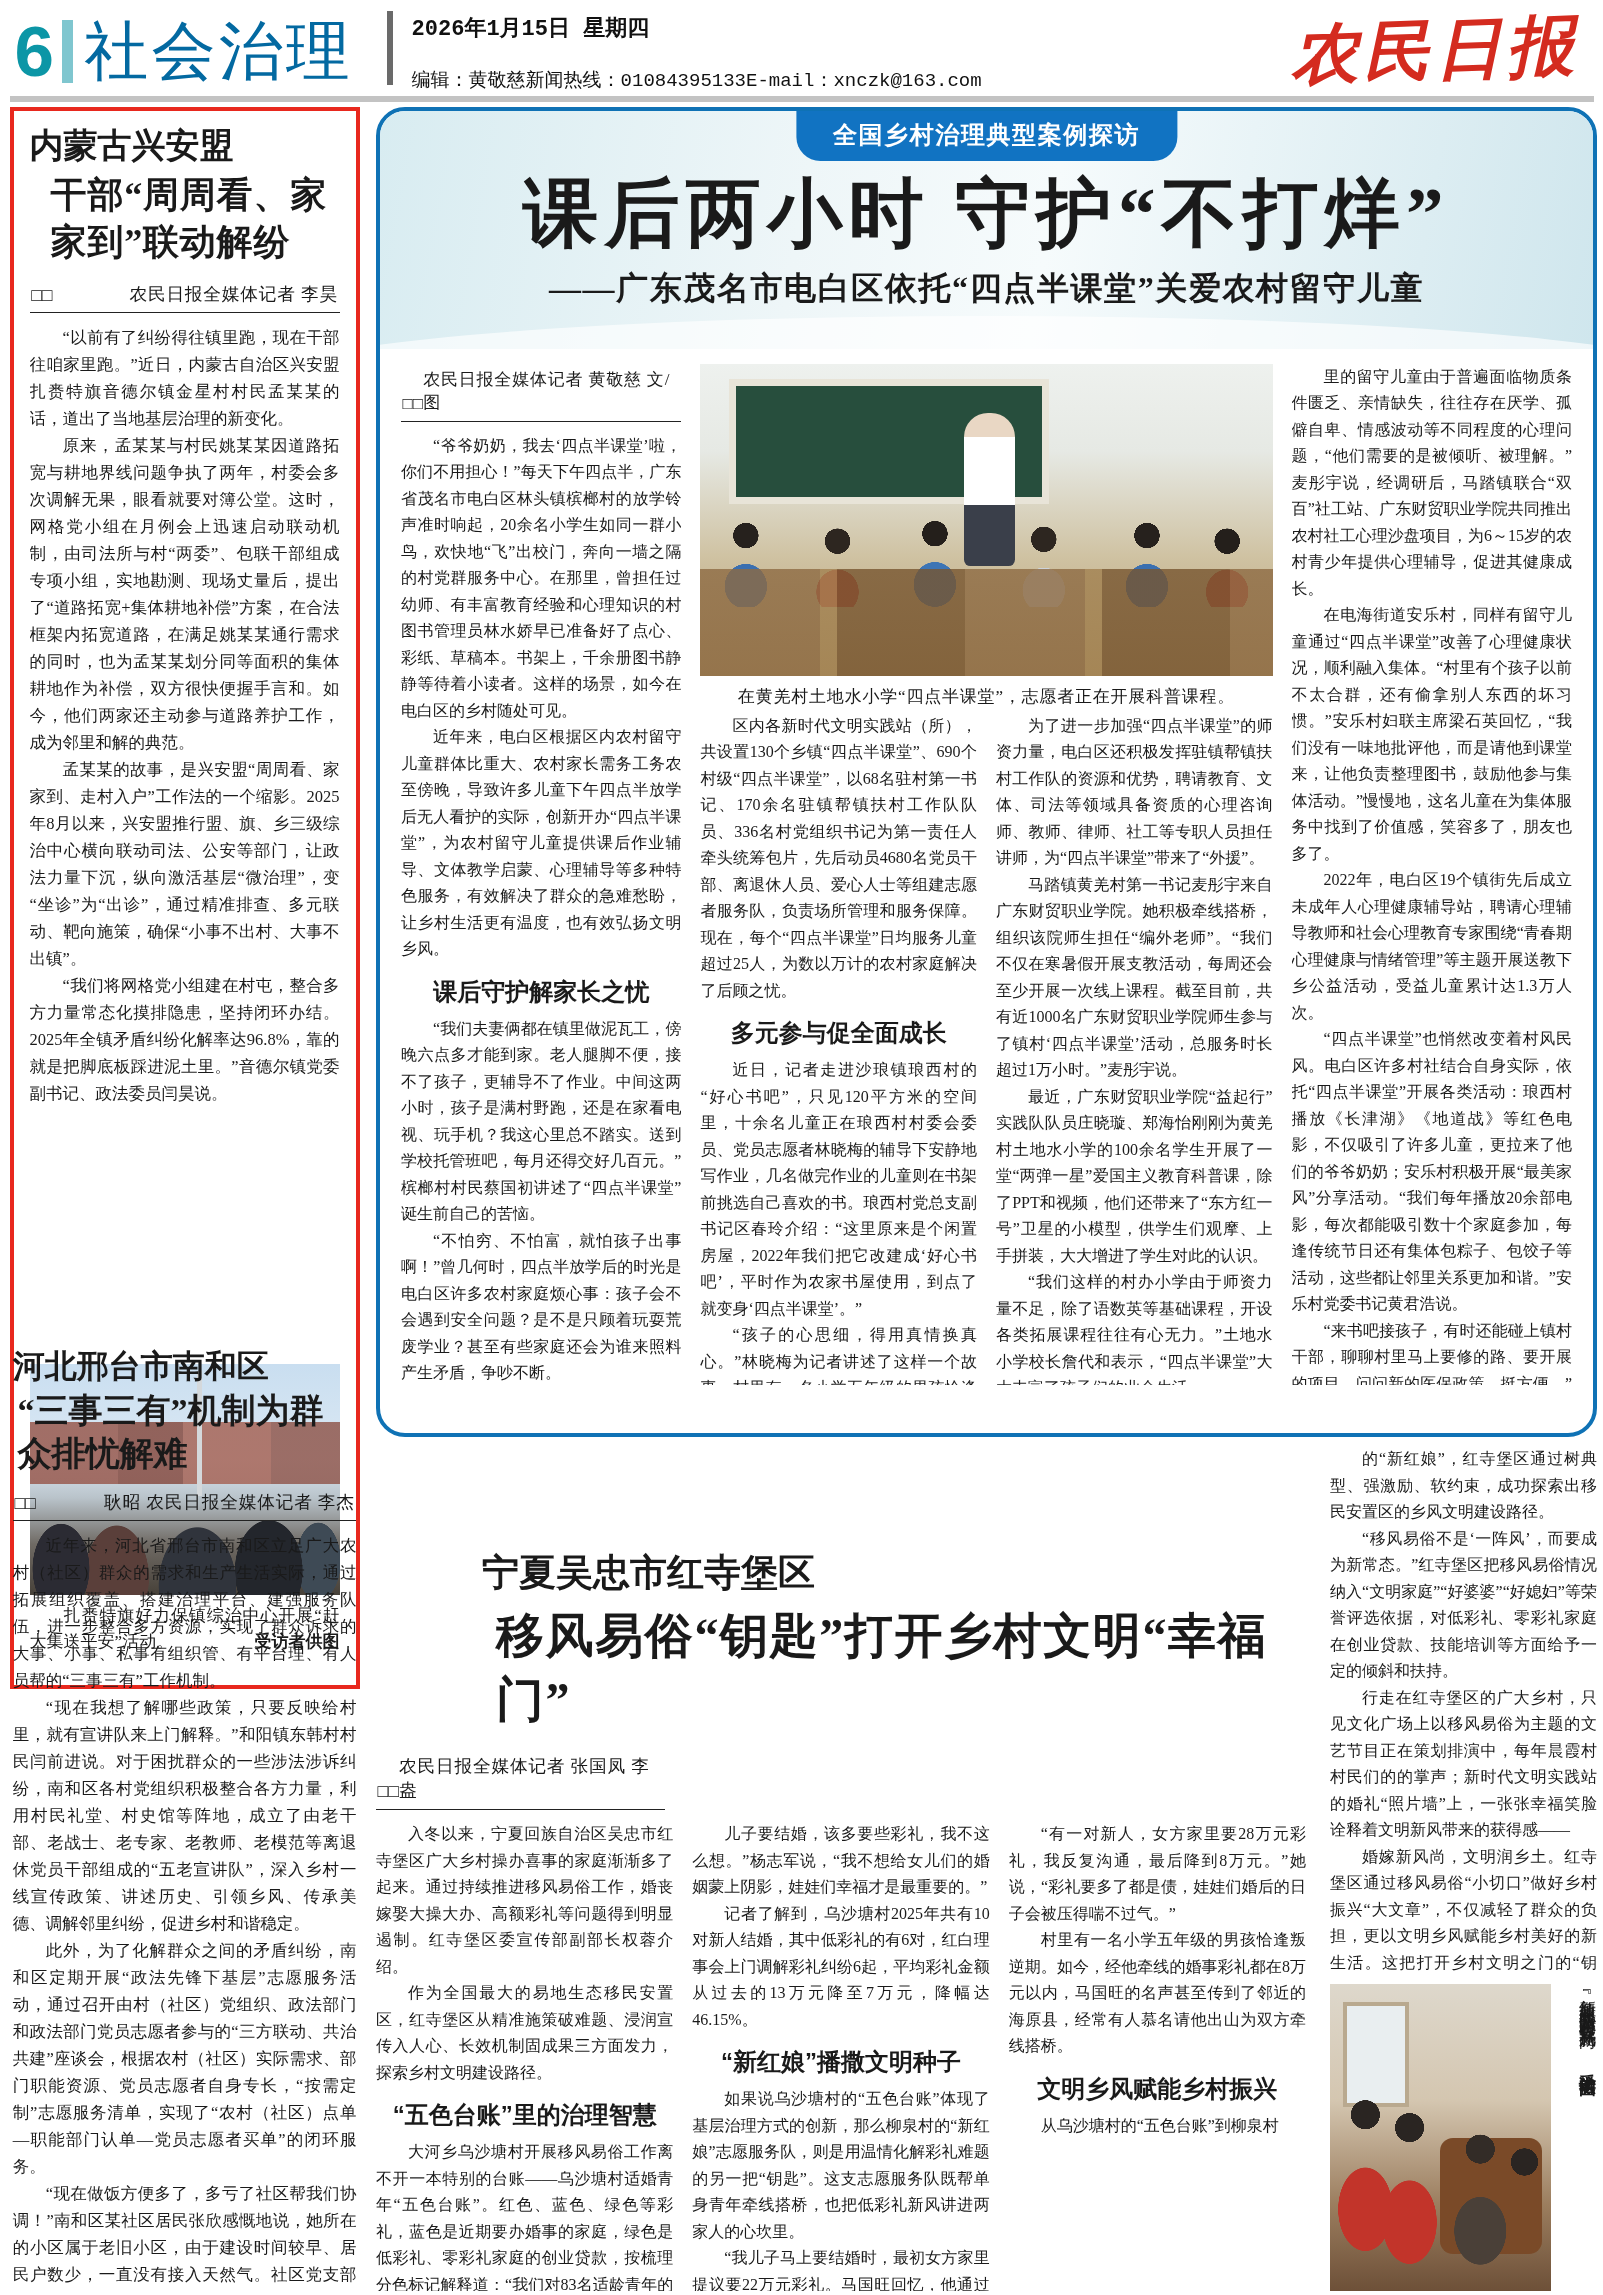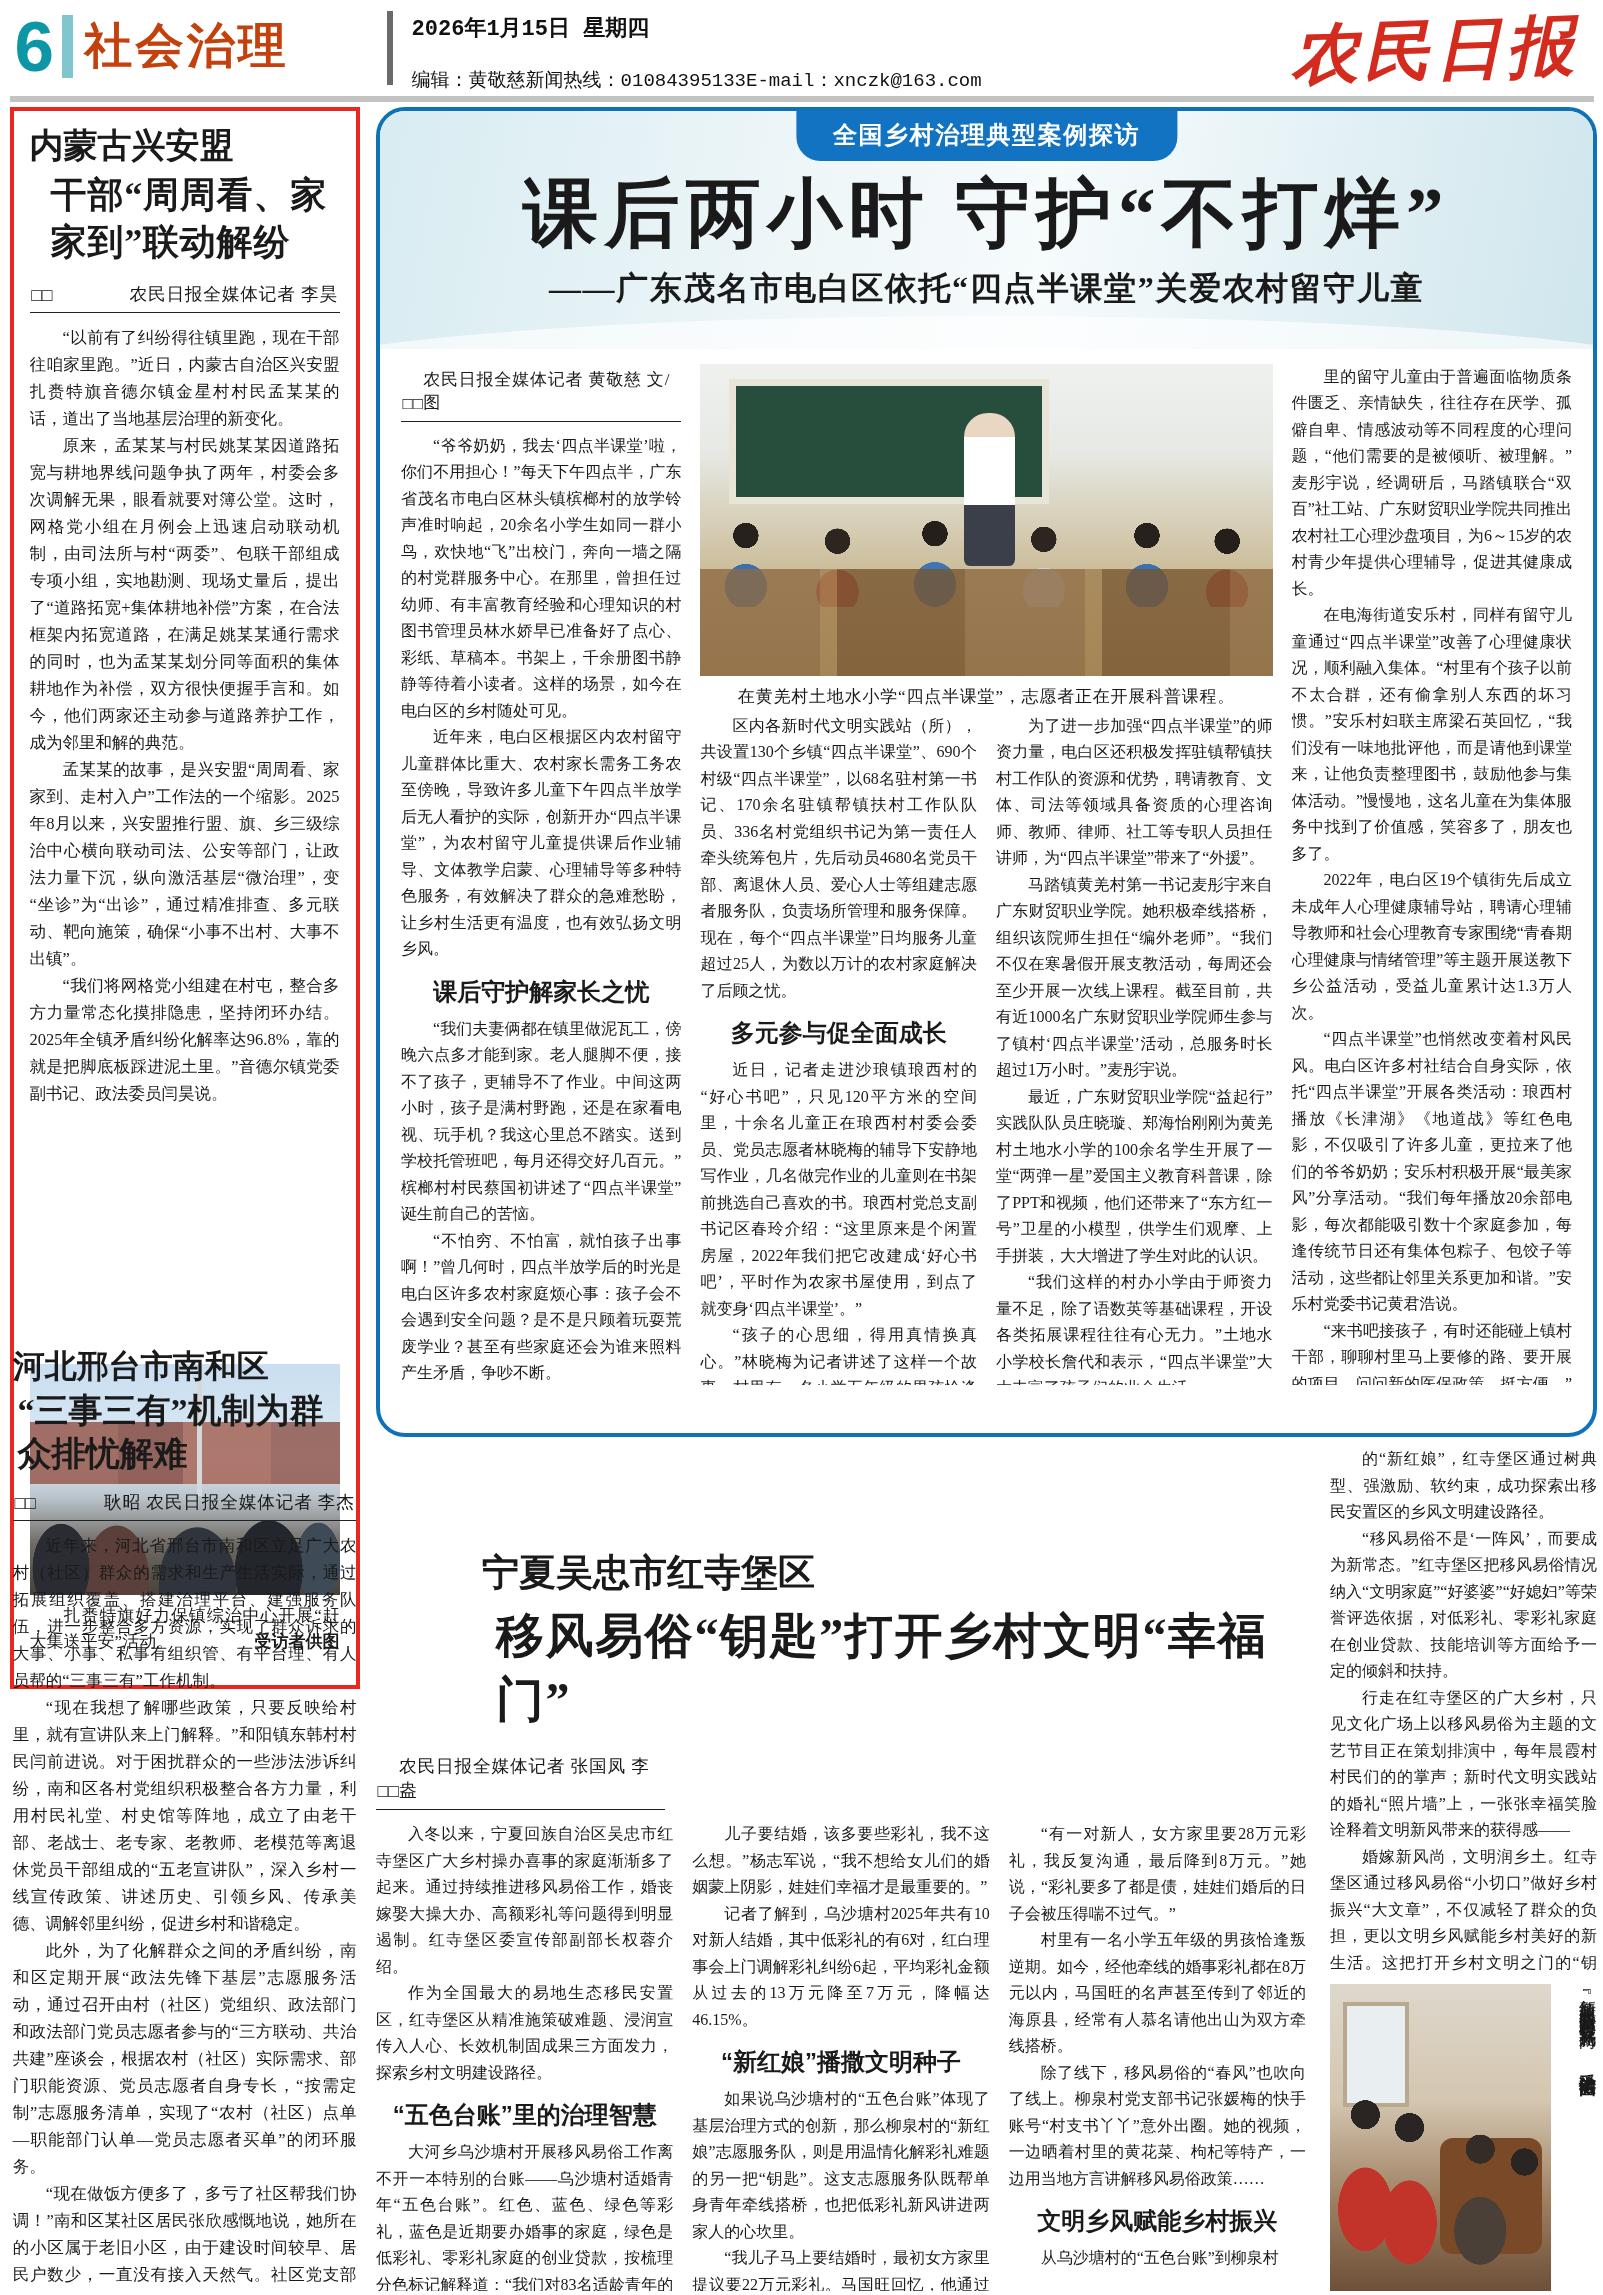--- a/index.html
+++ b/index.html
@@ -3,21 +3,21 @@
 <meta charset="utf-8">
 <style>
   html,body{margin:0;padding:0;background:#f2f2f2;}
   .page{position:relative;width:1604px;height:2295px;background:#ffffff;margin:0 auto;overflow:hidden;
         font-family:"Liberation Serif","DejaVu Serif",serif;color:#1a1a1a;}
   
   .page-header{position:absolute;left:9.6px;top:4.8px;right:9.6px;height:87px;}
   .sec-block{position:absolute;left:4.8px;top:3.2px;display:flex;align-items:center;}
   .pg-num{font-family:"Liberation Sans","DejaVu Sans",sans-serif;font-weight:bold;font-size:71px;color:#0c96a6;line-height:77px;}
   .sec-bar{display:inline-block;width:11.2px;height:63px;background:#7fc6cf;margin:0 11.2px 0 8px;}
-  .sec-name{font-family:"Liberation Sans","DejaVu Sans",sans-serif;font-weight:bold;font-size:48px;color:#c2410c;letter-spacing:3.2px;}
+  .sec-name{font-family:"Liberation Sans","DejaVu Sans",sans-serif;font-weight:normal;font-size:64px;color:#0369a1;letter-spacing:3.2px;}
   .meta-bar{position:absolute;left:377px;top:6.4px;width:6.4px;height:74px;background:#6a6a6a;}
   .meta-block{position:absolute;left:402px;top:8px;font-family:Liberation Mono, monospace;}
   .meta-date{font-size:22px;font-weight:bold;color:#111;}
   .meta-line2{margin-top:24px;font-size:19px;color:#111;display:flex;}
   .masthead{position:absolute;right:16px;top:0;font-size:67px;font-weight:bold;color:#d42b1f;
             font-family:"Liberation Serif","DejaVu Serif",serif;font-style:italic;letter-spacing:4.8px;transform:rotate(-2deg);}
   .header-rule{position:absolute;left:9.6px;right:9.6px;top:96px;height:5.6px;background:#c3c3c3;}
   
   .para{margin:0;text-indent:2em;font-size:16px;line-height:26.5px;text-align:justify;}
   .sec-head{font-family:"Liberation Sans","DejaVu Sans",sans-serif;font-size:24px;font-weight:bold;
@@ -253,21 +253,20 @@
         <div class="nx-col">
             <p class="para">儿子要结婚，该多要些彩礼，我不这么想。”杨志军说，“我不想给女儿们的婚姻蒙上阴影，娃娃们幸福才是最重要的。”</p>
             <p class="para">记者了解到，乌沙塘村2025年共有10对新人结婚，其中低彩礼的有6对，红白理事会上门调解彩礼纠纷6起，平均彩礼金额从过去的13万元降至7万元，降幅达46.15%。</p>
             <h3 class="sec-head">“新红娘”播撒文明种子</h3>
             <p class="para">如果说乌沙塘村的“五色台账”体现了基层治理方式的创新，那么柳泉村的“新红娘”志愿服务队，则是用温情化解彩礼难题的另一把“钥匙”。这支志愿服务队既帮单身青年牵线搭桥，也把低彩礼新风讲进两家人的心坎里。</p>
             <p class="para">“我儿子马上要结婚时，最初女方家里提议要22万元彩礼。马国旺回忆，他通过数次上门沟通交流，彩礼最终降至6万元。”2024年11月两家办了婚事，村里还专门请老师教他们摄影技术，现在小两口经常用短视频记录自己的新生活。</p>
           </div>
         <div class="nx-col">
             <p class="para">“有一对新人，女方家里要28万元彩礼，我反复沟通，最后降到8万元。”她说，“彩礼要多了都是债，娃娃们婚后的日子会被压得喘不过气。”</p>
             <p class="para">村里有一名小学五年级的男孩恰逢叛逆期。如今，经他牵线的婚事彩礼都在8万元以内，马国旺的名声甚至传到了邻近的海原县，经常有人慕名请他出山为双方牵线搭桥。</p>
-            <p class="para">除了线下，移风易俗的“春风”也吹向了线上。柳泉村党支部书记张媛梅的快手账号“村支书丫丫”意外出圈。她的视频，一边晒着村里的黄花菜、枸杞等特产，一边用当地方言讲解移风易俗政策……</p>
             <h3 class="sec-head">文明乡风赋能乡村振兴</h3>
             <p class="para">从乌沙塘村的“五色台账”到柳泉村</p>
           </div>
       </div>
     </div>
     <div class="nx-col4">
       <div class="text">
           <p class="para">的“新红娘”，红寺堡区通过树典型、强激励、软约束，成功探索出移民安置区的乡风文明建设路径。</p>
           <p class="para">“移风易俗不是‘一阵风’，而要成为新常态。”红寺堡区把移风易俗情况纳入“文明家庭”“好婆婆”“好媳妇”等荣誉评选依据，对低彩礼、零彩礼家庭在创业贷款、技能培训等方面给予一定的倾斜和扶持。</p>
           <p class="para">行走在红寺堡区的广大乡村，只见文化广场上以移风易俗为主题的文艺节目正在策划排演中，每年晨霞村村民们的的掌声；新时代文明实践站的婚礼“照片墙”上，一张张幸福笑脸诠释着文明新风带来的获得感——</p>

